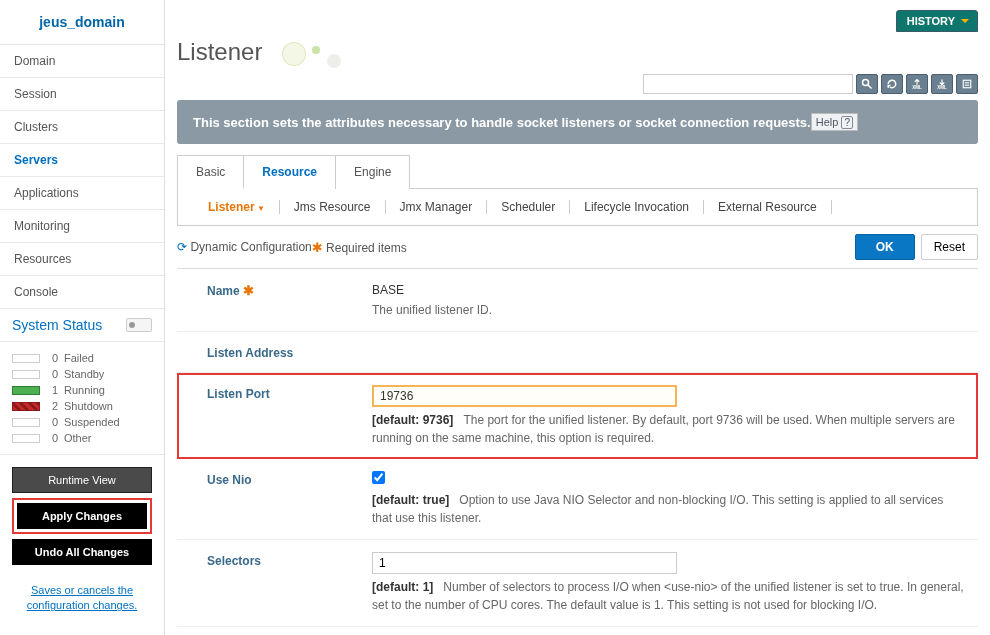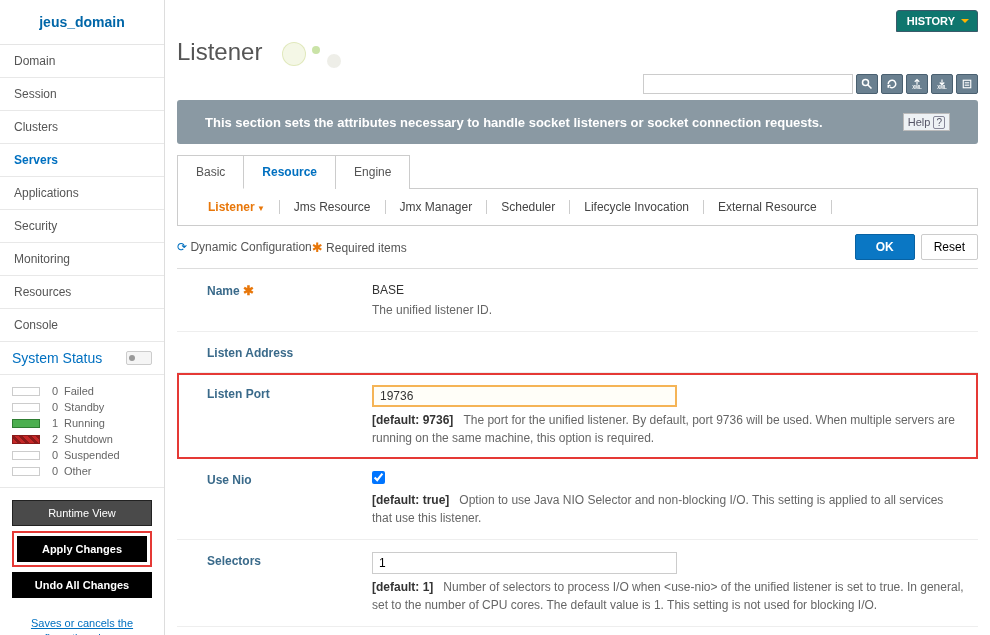--- a/index.html
+++ b/index.html
@@ -39,21 +39,21 @@
     .circle { position: absolute; border-radius: 50%; }
     .c1 { width: 24px; height: 24px; background: rgba(180,200,90,0.15); border: 1px solid rgba(180,200,90,0.3); top: 4px; left: 0; }
     .c2 { width: 8px; height: 8px; background: rgba(150,200,80,0.5); top: 8px; left: 30px; }
     .c3 { width: 14px; height: 14px; background: rgba(200,200,180,0.3); top: 16px; left: 45px; }
     .search-row { display: flex; justify-content: flex-end; align-items: center; gap: 3px; margin-bottom: 6px; }
     .search-input { width: 210px; height: 20px; border: 1px solid #ccc; padding: 0 5px; }
     .icon-btn { width: 22px; height: 20px; background: #6a8090; border: 1px solid #4a6070; cursor: pointer; display: flex; align-items: center; justify-content: center; border-radius: 2px; }
     .icon-btn svg { width: 12px; height: 12px; fill: #fff; }
     .xml-label { font-size: 6px; fill: #fff; font-weight: bold; }
     
-    .info-banner { background: #8a99a3; color: #fff; padding: 13px 28px; font-size: 13px; display: flex; justify-content: space-between; align-items: center; border-radius: 3px; margin-bottom: 10px; font-weight: bold; }
+    .info-banner { background: #8a99a3; color: #fff; padding: 13px 16px; font-size: 13px; display: flex; align-items: center; border-radius: 3px; margin-bottom: 10px; font-weight: bold; }
     .help-btn { background: #eef2f5; color: #556; border: 1px solid #bbb; padding: 2px 4px; font-size: 11px; cursor: pointer; font-weight: normal; }
     
     .tabs { display: flex; border-bottom: 1px solid #ccc; }
     .tab { padding: 9px 18px; border: 1px solid #ccc; border-bottom: none; margin-right: -1px; background: #fff; cursor: pointer; font-size: 12px; color: #555; position: relative; top: 1px; }
     .tab.active { color: #0070c0; font-weight: bold; border-bottom: 1px solid #fff; }
     
     .subtabs { display: flex; border: 1px solid #ccc; border-top: none; padding: 11px 16px; gap: 0; }
     .subtab { padding: 0 14px; cursor: pointer; font-size: 12px; color: #444; border-right: 1px solid #ccc; }
     .subtab:last-child { border-right: 1px solid #ccc; }
     .subtab.active { color: #e8770a; font-weight: bold; }
@@ -87,21 +87,20 @@
   <div class="sidebar">
     <div class="sidebar-header">
       <a href="#">jeus_domain</a>
     </div>
     <ul class="nav-list" id="nav-list">
         <li class="nav-item">Domain</li>
         <li class="nav-item">Session</li>
         <li class="nav-item">Clusters</li>
         <li class="nav-item active">Servers</li>
         <li class="nav-item">Applications</li>
-        <li class="nav-item">Security</li>
         <li class="nav-item">Monitoring</li>
         <li class="nav-item">Resources</li>
         <li class="nav-item">Console</li>
       </ul>
     <div class="system-status-header">
       <span>System Status</span>
       <span class="status-toggle">
           <span class="status-toggle-dot"></span>
         </span>
     </div>

